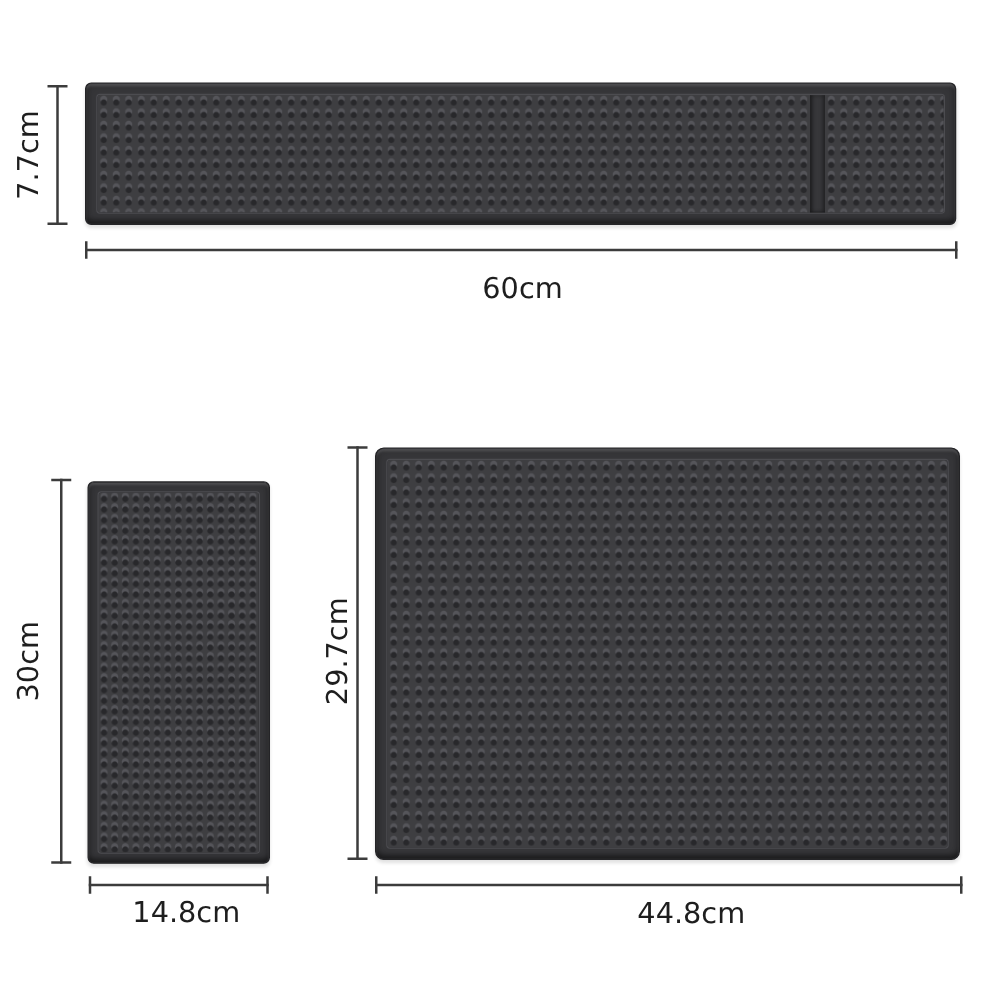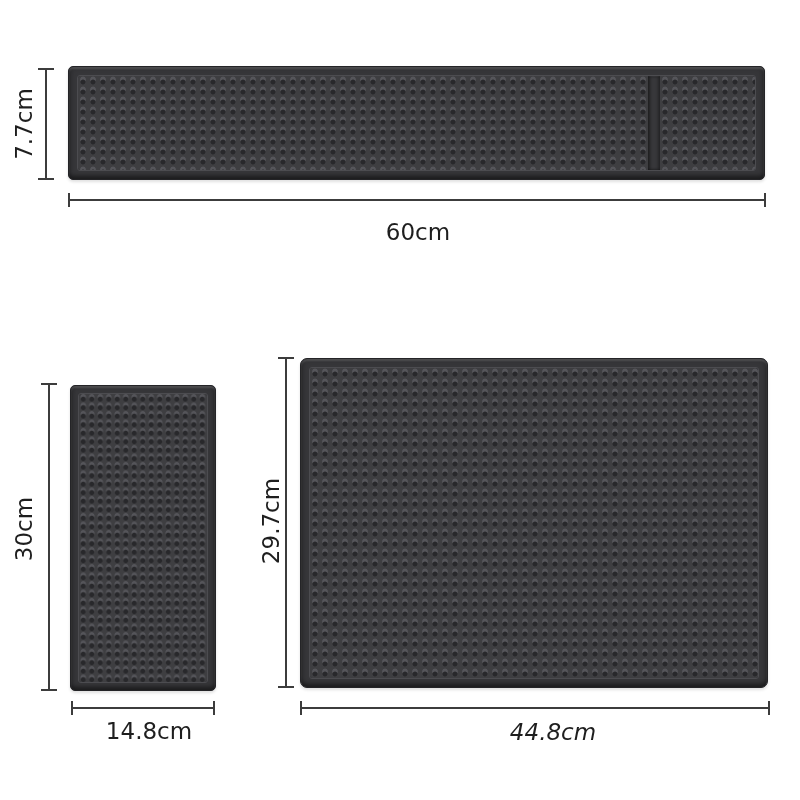--- a/index.html
+++ b/index.html
@@ -103,21 +103,21 @@
     color:var(--label-text);
     white-space:nowrap;
     transform:translate(-50%,-50%);
   }
   .dim-label.rotated{ transform:translate(-50%,-50%) rotate(-90deg); }
   #lbl-bar-h  { left:24px;  top:124px; }
   #lbl-bar-w  { left:418px; top:232px; }
   #lbl-small-h{ left:24px;  top:529px; }
   #lbl-small-w{ left:149px; top:731px; }
   #lbl-large-h{ left:271px; top:521px; }
-  #lbl-large-w{ left:553px; top:732px;font-style:italic; }
+  #lbl-large-w{ left:553px; top:732px; }
 </style>
 </head>
 <body>
 
 <div class="canvas">
 
   <div class="mat" id="bar-mat">
     <div class="mat-inner">
       <div class="dots bar-left"></div>
       <div class="bar-divider"></div>

